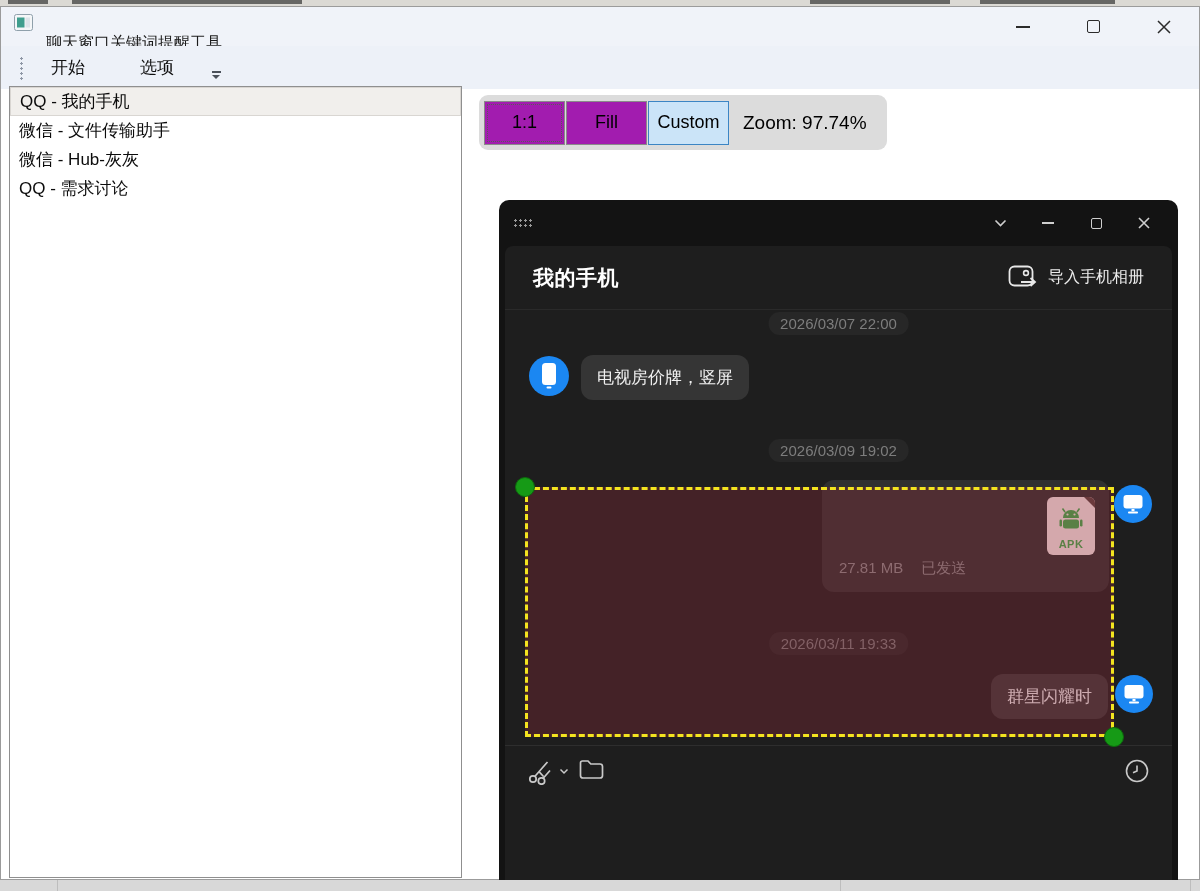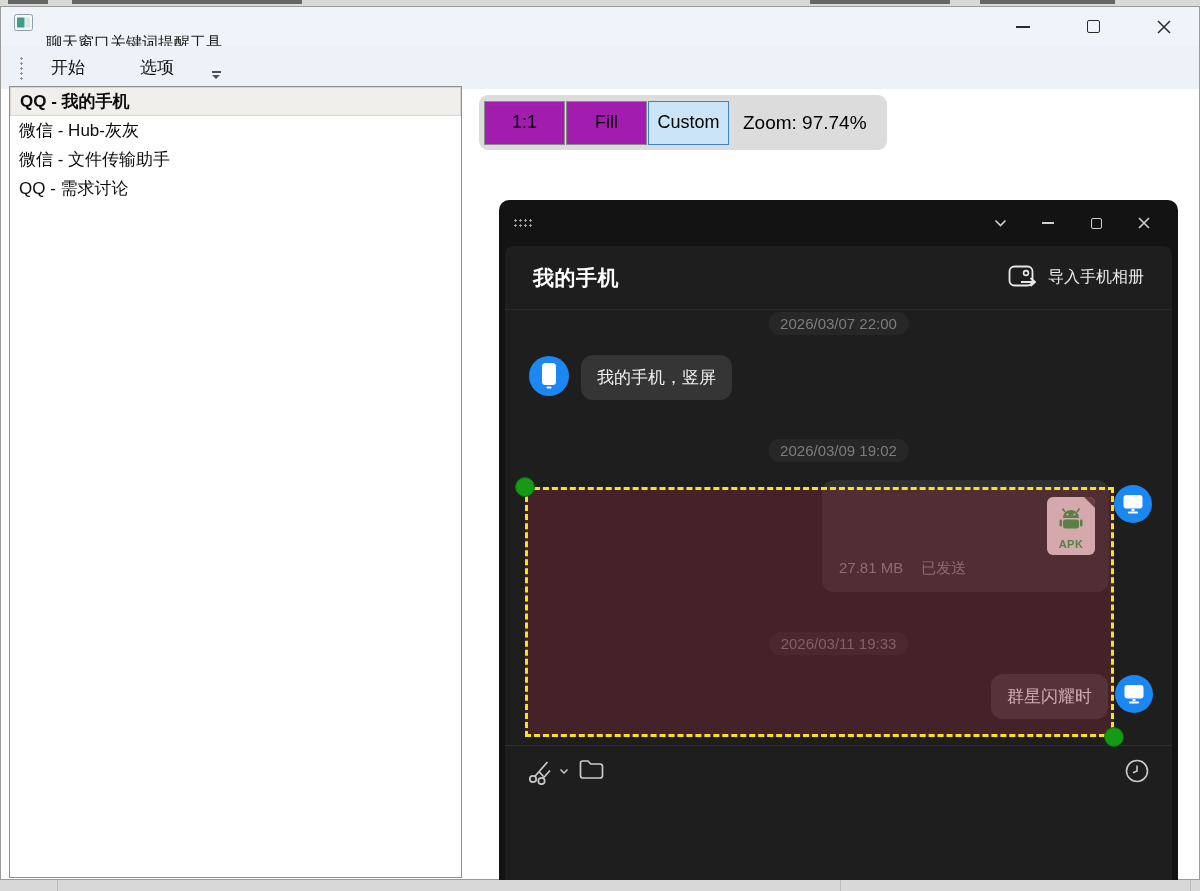--- a/index.html
+++ b/index.html
@@ -32,21 +32,21 @@
     background-image:radial-gradient(circle,#8d96a5 1.1px,transparent 1.3px);
     background-size:3px 5px; }
   .menu-item { top:0; height:43px; line-height:43px; font-size:17px; color:#111; padding:0 8px; }
   .overflow-btn { left:206px; top:22px; width:18px; height:14px; border:none; background:transparent; padding:0; }
   .overflow-bar { margin:0 auto; width:9px; height:2px; background:#4b515a; }
   .overflow-tri { margin:2px auto 0; width:0; height:0; border-left:4.5px solid transparent; border-right:4.5px solid transparent; border-top:4.5px solid #4b515a; }
 
   
   .list-panel { left:8px; top:79px; width:453px; height:792px; background:#fff; border:1px solid #8f8f8f; }
   .list-item { position:relative; height:29px; line-height:29px; font-size:17px; color:#0c0c0c; padding-left:9px; }
-  .list-item.selected { background:#f1efec; border:1px solid #d9d6d2; line-height:27px;font-weight:bold; }
+  .list-item.selected { background:#f1efec; border:1px solid #d9d6d2; line-height:27px; }
 
   
   .zoom-toolbar { left:478px; top:88px; width:408px; height:55px; background:#dcdcdc; border-radius:9px;
     display:flex; align-items:center; padding:5px; }
   .zoom-btn { width:81px; height:44px; background:#a21caf; border:1px solid #8a8a8a; font-size:18px;
     font-family:inherit; color:#000; margin-right:1px; padding:0; }
   .zoom-btn.focused { outline:1px dotted #5a5a5a; outline-offset:-4px; }
   .zoom-btn.active { background:#cbe4f8; border-color:#3c85c4; }
   .zoom-label { margin-left:13px; font-size:19px; color:#000; }
 
@@ -129,22 +129,22 @@
     <span class="menu-item abs" style="left:42px;">开始</span>
     <span class="menu-item abs" style="left:131px;">选项</span>
     <button class="overflow-btn abs">
       <span class="overflow-bar" style="display:block;"></span>
       <span class="overflow-tri" style="display:block;"></span>
     </button>
   </div>
 
   <div class="list-panel abs">
     <div class="list-item selected">QQ - 我的手机</div>
+    <div class="list-item">微信 - 文件传输助手</div>
     <div class="list-item">微信 - Hub-灰灰</div>
-    <div class="list-item">微信 - 文件传输助手</div>
     <div class="list-item">QQ - 需求讨论</div>
   </div>
 
   <div class="zoom-toolbar abs">
     <button class="zoom-btn focused">1:1</button>
     <button class="zoom-btn">Fill</button>
     <button class="zoom-btn active">Custom</button>
     <span class="zoom-label">Zoom: 97.74%</span>
   </div>
 
@@ -185,21 +185,21 @@
       </div>
 
       <div class="ts abs" style="top:66px;">2026/03/07 22:00</div>
 
       <div class="avatar abs" style="left:24px;top:110px;width:40px;height:40px;">
         <svg width="18" height="28" viewBox="0 0 18 28">
           <rect x="2" y="1" width="14" height="22" rx="3.5" fill="#ffffff"></rect>
           <rect x="6.5" y="24.5" width="5" height="2" rx="1" fill="#ffffff"></rect>
         </svg>
       </div>
-      <div class="bubble abs" style="left:76px;top:109px;">我的手机，竖屏</div>
+      <div class="bubble abs" style="left:76px;top:109px;">电视房价牌，竖屏</div>
 
       <div class="ts abs" style="top:193px;">2026/03/09 19:02</div>
 
       <div class="file-card abs">
         <div class="file-meta">
           <span>27.81 MB</span>
           <span>已发送</span>
         </div>
         <div class="apk-icon">
           <div class="apk-fold"></div>

